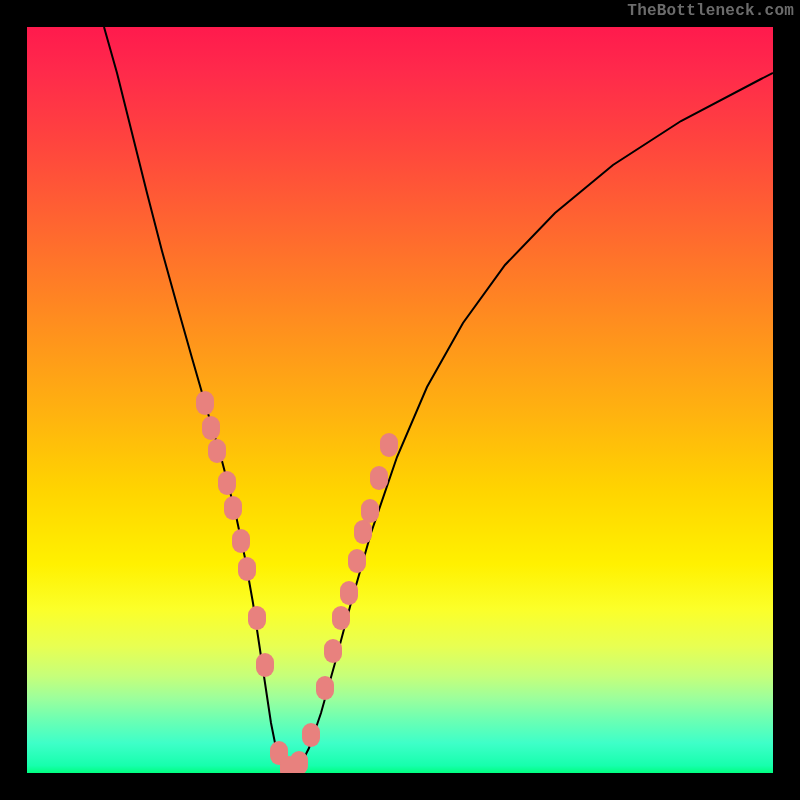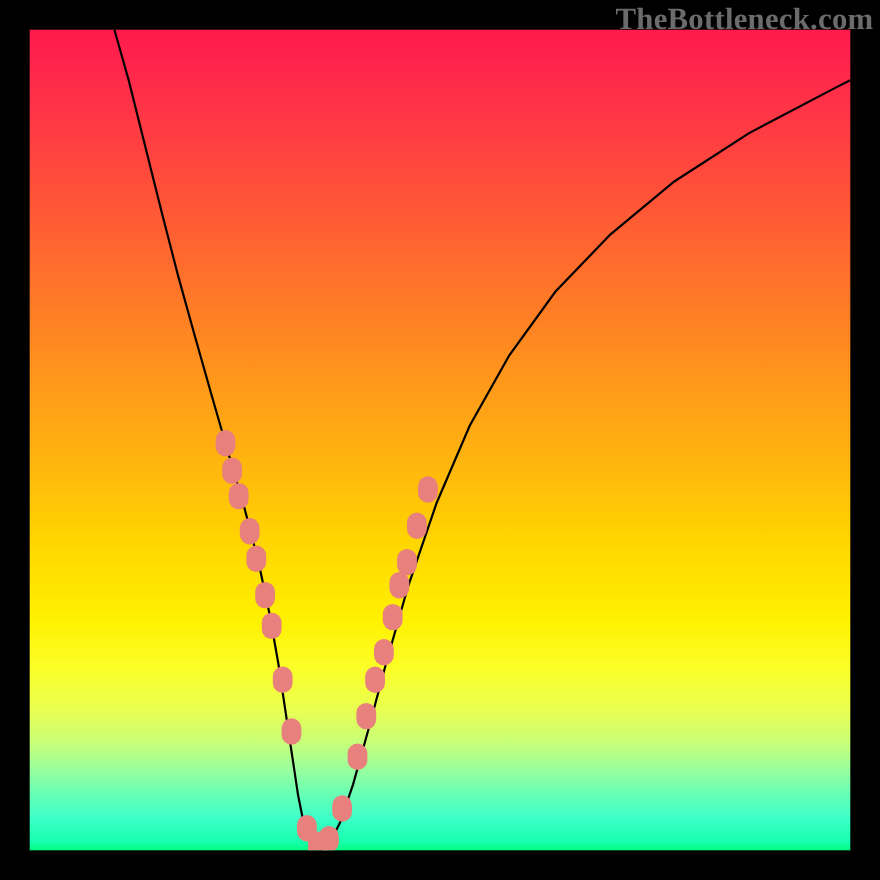--- a/index.html
+++ b/index.html
@@ -50,22 +50,22 @@
     stroke: #000000;
     stroke-width: 2;
   }
   .marker {
     fill: #e8817e;
   }
   .watermark {
     position: absolute;
     top: 2px;
     right: 6px;
-    font-family: Liberation Serif, serif;
-    font-size: 28px;
+    font-family: Liberation Mono, monospace;
+    font-size: 16px;
     font-weight: bold;
     color: #6b6b6b;
     letter-spacing: 0.2px;
     text-align: center;
   }
 </style>
 </head>
 <body>
 
 <div class="watermark">TheBottleneck.com</div>

